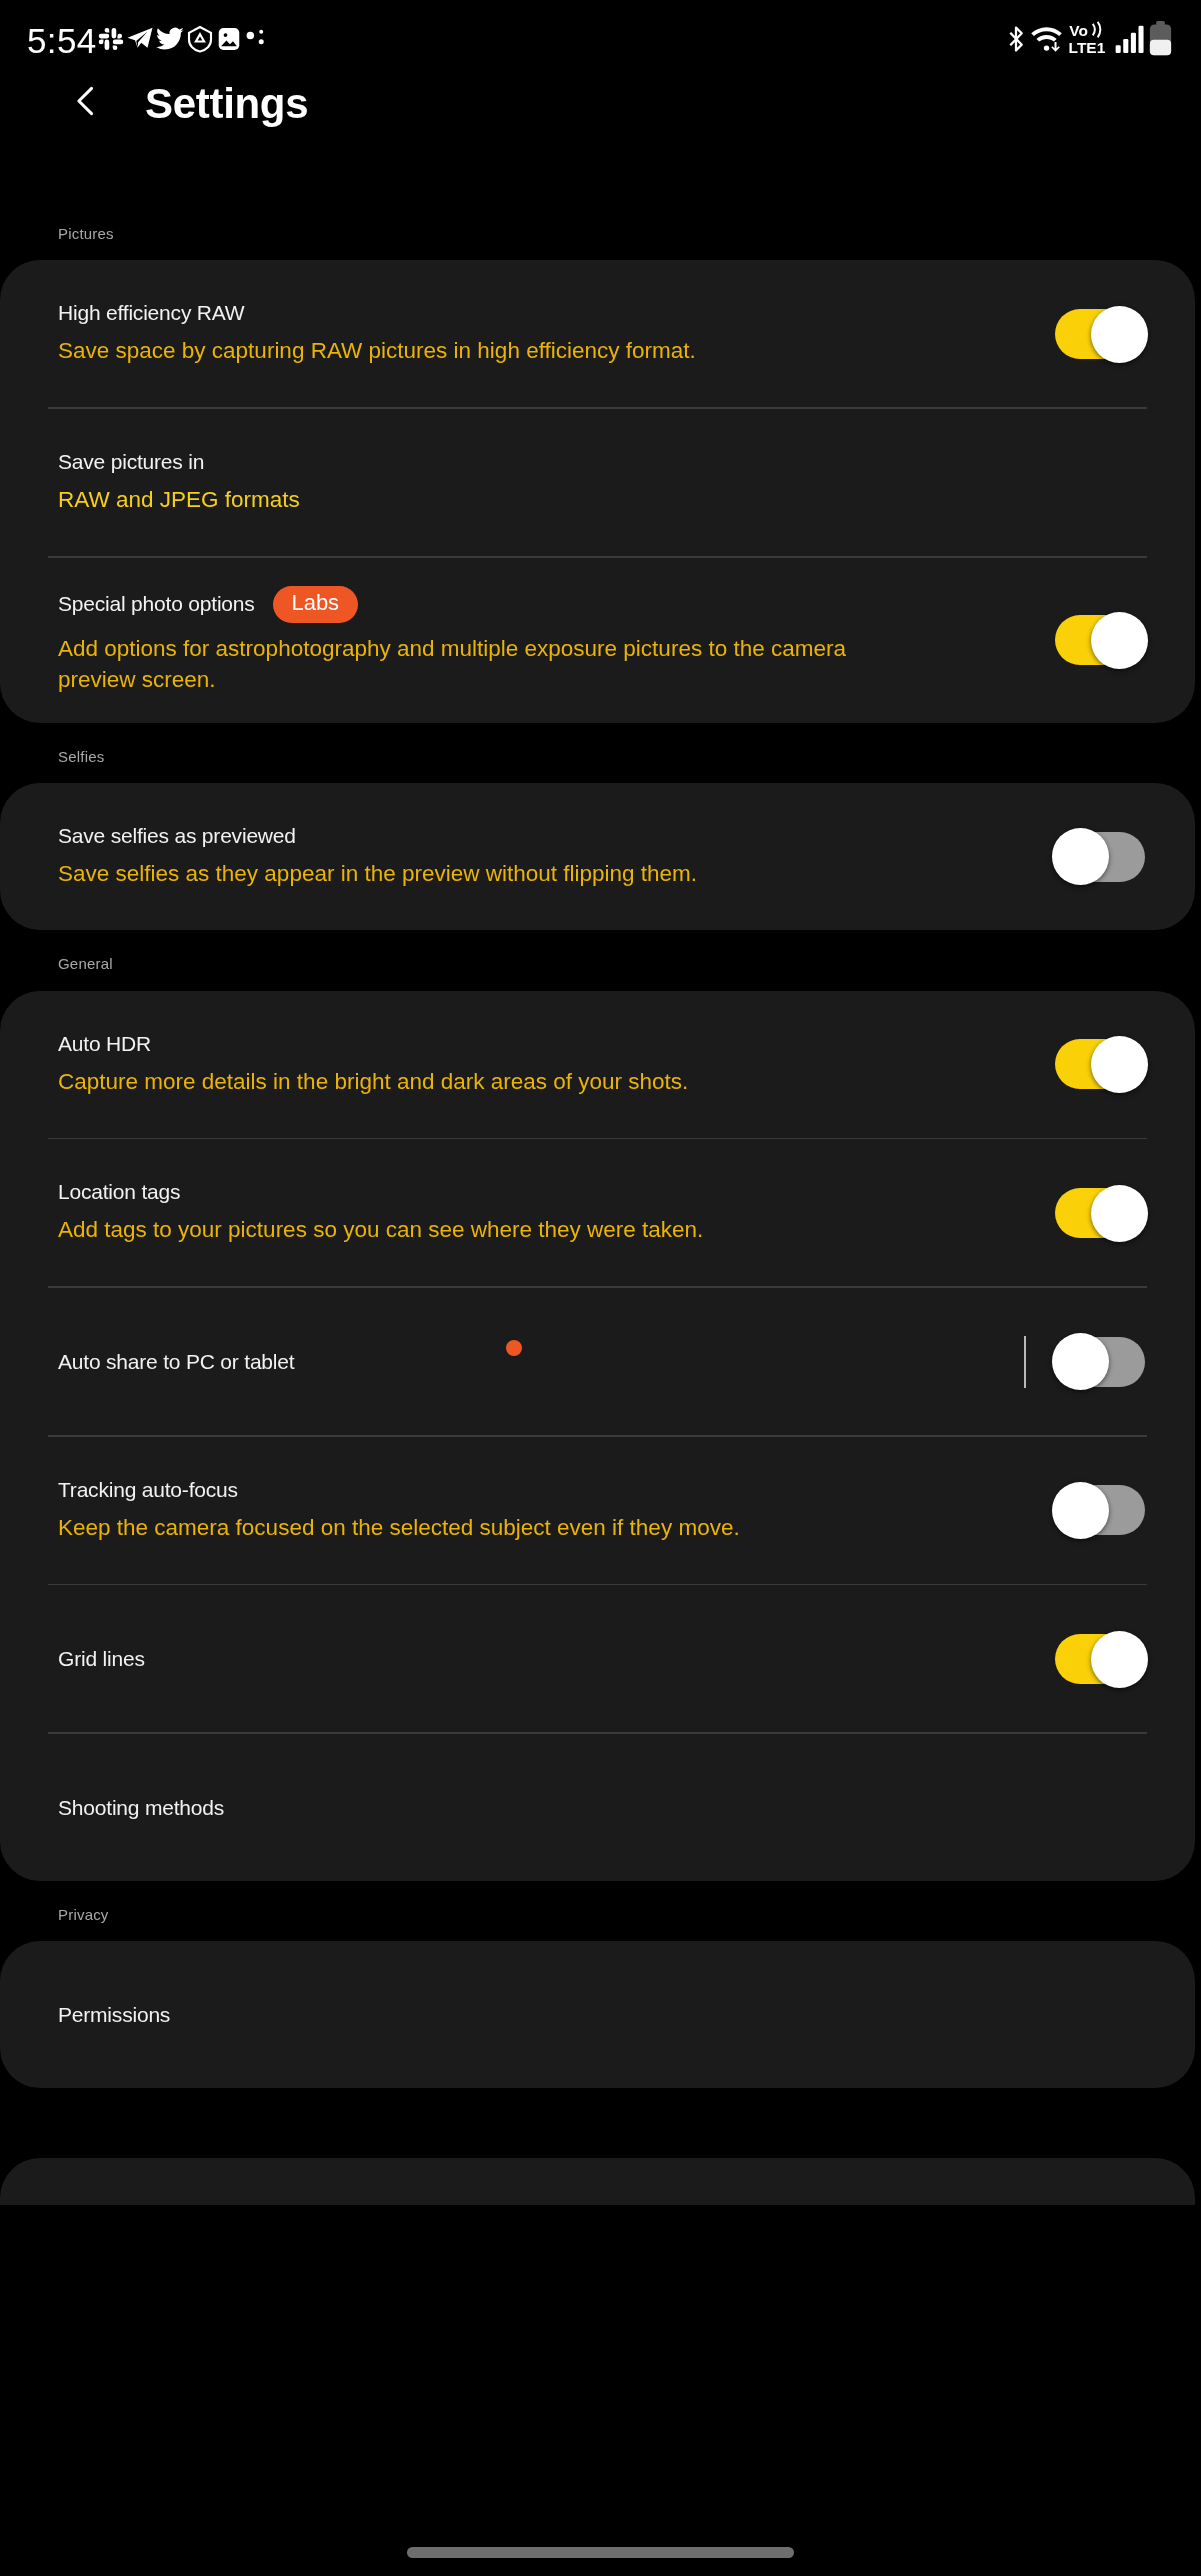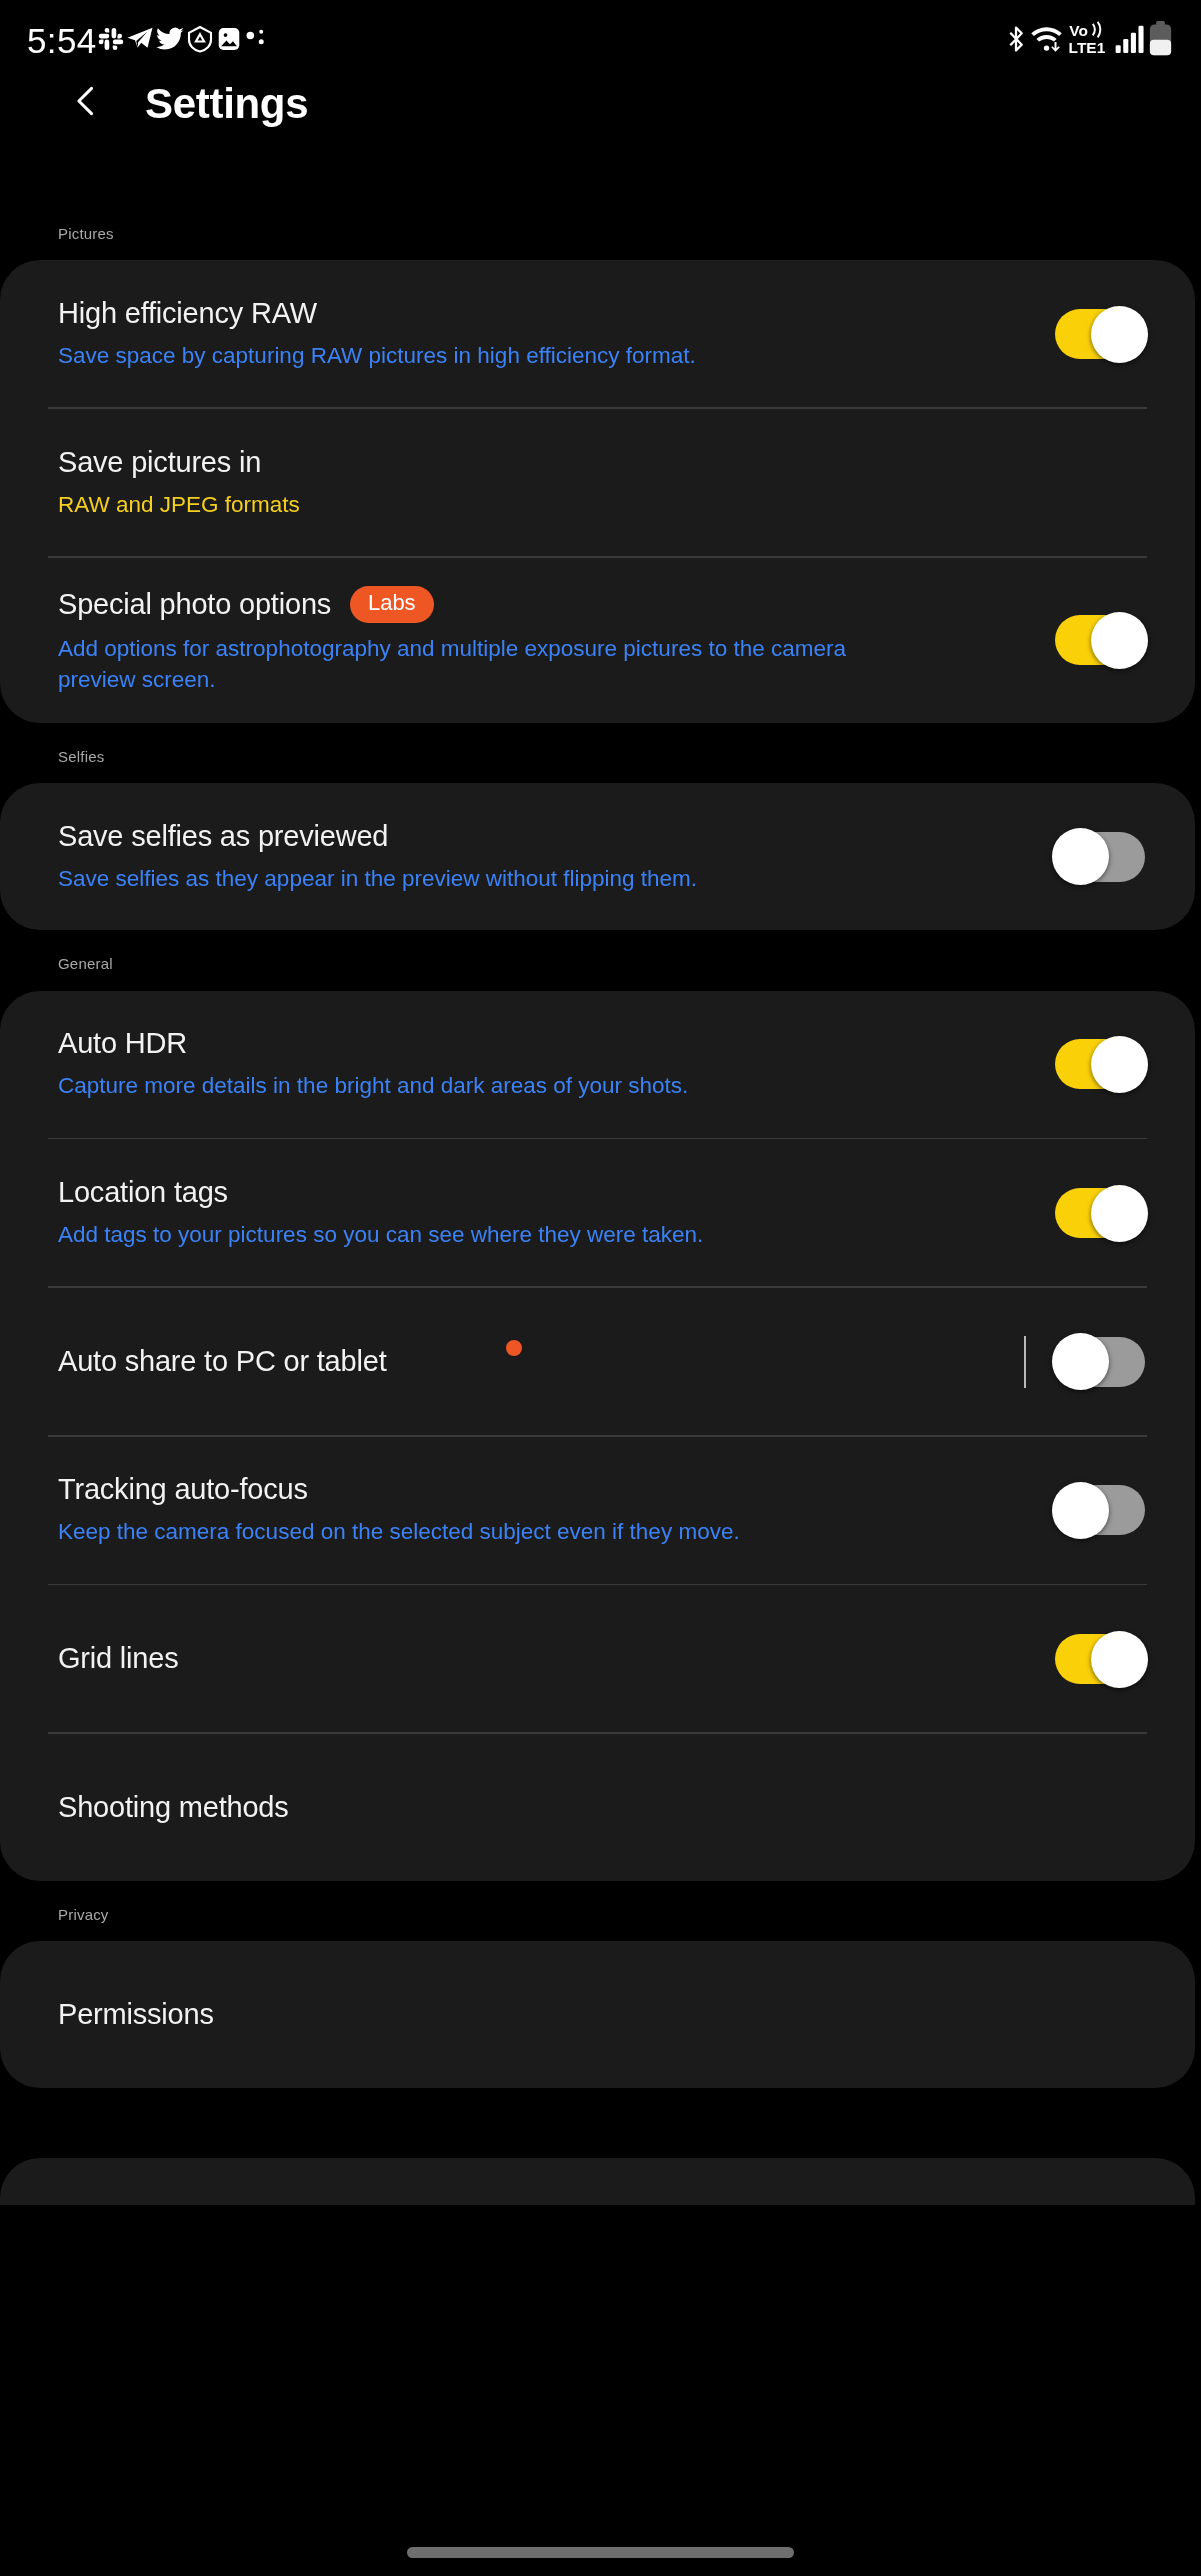--- a/index.html
+++ b/index.html
@@ -41,22 +41,22 @@
 
   
   .row{
     position:relative;
     display:flex; align-items:center;
     padding:0 50px 0 58px;
     min-height:147px;
   }
   .row-text{ flex:1; padding:28px 0; display:flex; flex-direction:column; justify-content:center; }
   .row-title-line{ display:flex; align-items:center; gap:18.4px; }
-  .row-title{ color:#f2f2f2; font-size:29px; font-weight:400; letter-spacing:-0.2px; white-space:nowrap; }
-  .row-sub{ color:#3b82f6; font-size:22.5px; margin-top:10px; line-height:1.38; max-width:859px; }
+  .row-title{ color:#f2f2f2; font-size:21px; font-weight:400; letter-spacing:-0.2px; white-space:nowrap; }
+  .row-sub{ color:#eab308; font-size:22.5px; margin-top:10px; line-height:1.38; max-width:859px; }
   .row-sub.accent{ color:#f5cf1e; }
   .divider{
     height:1.7px; background:#3a3a3a; margin:0 0 0 48px; width:1099px;
   }
 
   
   .badge{
     background:#ee5724; color:#fff; font-size:22px; font-weight:500;
     border-radius:22px; padding:6.7px 18.4px 8.3px; line-height:1;
     display:inline-block;

